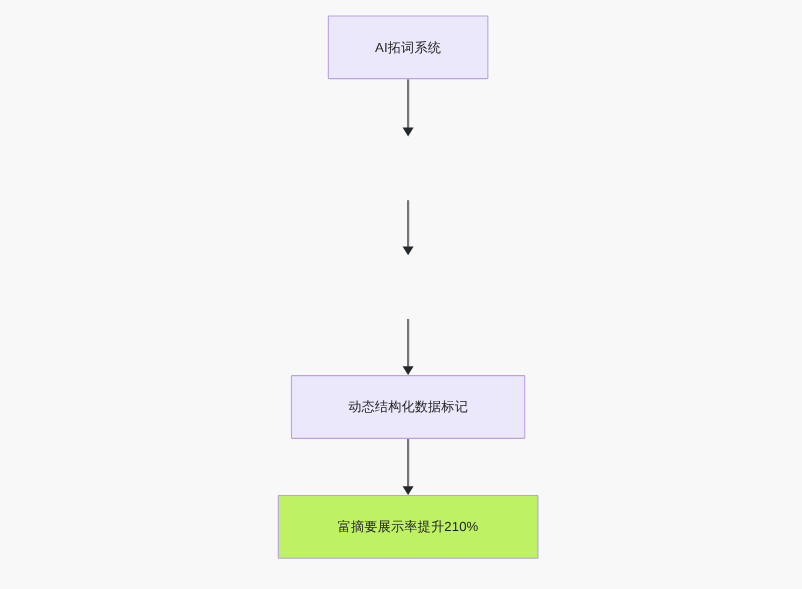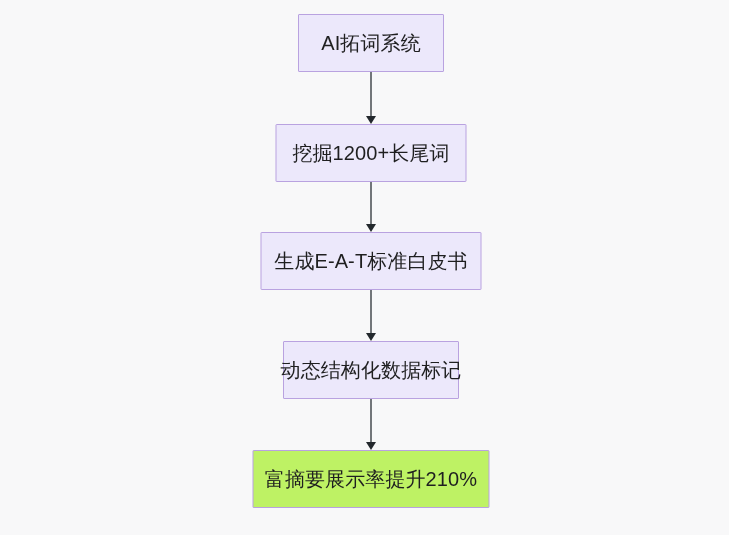--- a/index.html
+++ b/index.html
@@ -24,21 +24,21 @@
     background: #ece8fb;
     border: 1px solid #b9a2e0;
     border-radius: 1px;
     display: flex;
     align-items: center;
     justify-content: center;
     height: 58px;
     transform: translateX(-50%);
   }
   .node-label {
-    font-size: 20px;
+    font-size: 12px;
     line-height: 1;
     color: #1f1f20;
     white-space: nowrap;
     letter-spacing: 0.1px;
   }
   .edge {
     position: absolute;
     transform: translateX(-50%);
     width: 14px;
   }
@@ -80,26 +80,20 @@
     <div class="edge-arrow" style="border-top-color: rgb(35, 40, 45);"></div>
   </div>
   <div class="edge" id="edge-3" style="left: 371px; top: 399px; height: 51px;">
     <div class="edge-line" style="height: 44px; background: rgb(114, 118, 122);"></div>
     <div class="edge-arrow" style="border-top-color: rgb(35, 40, 45);"></div>
   </div>
 
   <div class="node" id="node-0" style="left: 371px; top: 14px; width: 146px; background: rgb(236, 232, 251); border-color: rgb(185, 162, 224); color: rgb(31, 31, 32);">
     <span class="node-label">AI拓词系统</span>
   </div>
-  <div class="node" id="node-1" style="left: 371px; top: 124px; width: 191px; background: rgb(236, 232, 251); border-color: rgb(185, 162, 224); color: rgb(31, 31, 32);">
-    <span class="node-label">挖掘1200+长尾词</span>
-  </div>
-  <div class="node" id="node-2" style="left: 371px; top: 232px; width: 221px; background: rgb(236, 232, 251); border-color: rgb(185, 162, 224); color: rgb(31, 31, 32);">
-    <span class="node-label">生成E-A-T标准白皮书</span>
-  </div>
-  <div class="node" id="node-3" style="left: 371px; top: 341px; width: 176px; background: rgb(236, 232, 251); border-color: rgb(185, 162, 224); color: rgb(31, 31, 32);">
+  <div class="node" id="node-3" style="left: 371px; top: 341px; width: 213px; background: rgb(236, 232, 251); border-color: rgb(185, 162, 224); color: rgb(31, 31, 32);">
     <span class="node-label">动态结构化数据标记</span>
   </div>
   <div class="node" id="node-4" style="left: 371px; top: 450px; width: 237px; background: #bef264; border-color: rgb(185, 162, 224); color: rgb(31, 31, 32);">
     <span class="node-label">富摘要展示率提升210%</span>
   </div>
 
 </div>
 
 </body></html>

